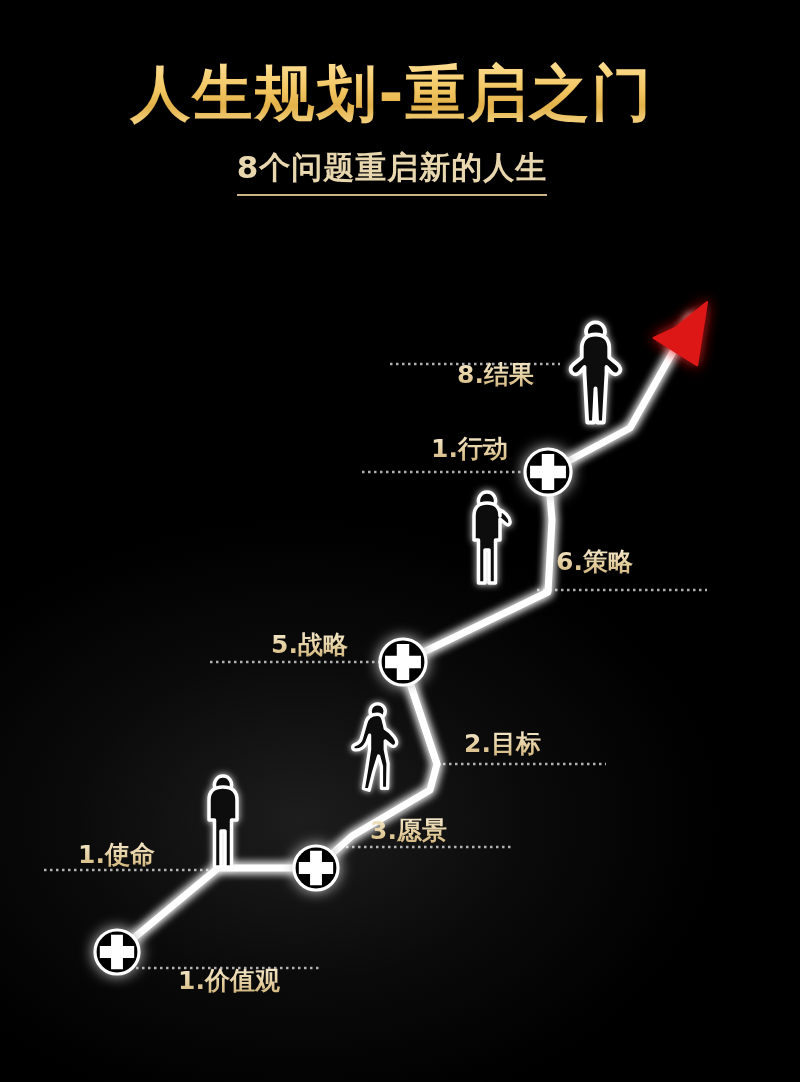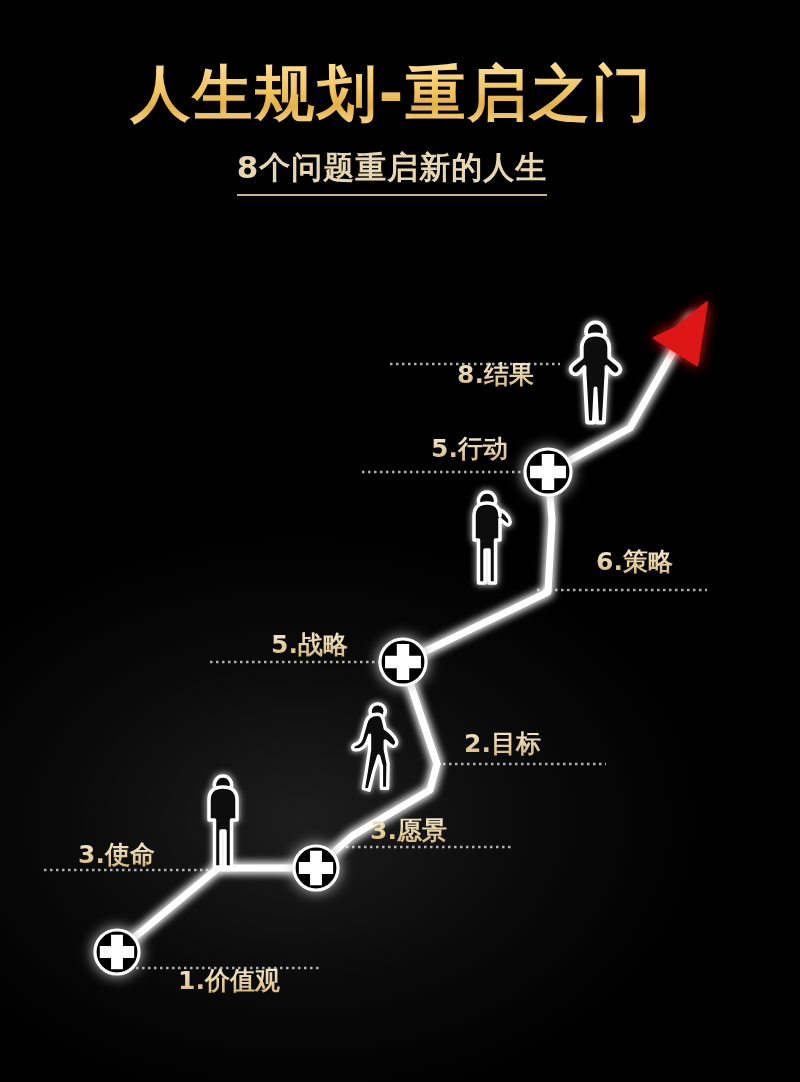--- a/index.html
+++ b/index.html
@@ -176,23 +176,23 @@
           </g>
           <g transform="translate(568,318) scale(0.55)" filter="url(#softglow)">
             <path d="M50,8 a17,17 0 1,0 0.01,0 Z" fill="#0a0a0a" stroke="#ffffff" stroke-width="7" stroke-linejoin="round"></path>
             <path d="M50,30 C32,30 25,41 25,55 L25,72 L10,84 C4,89 3,96 8,100 C12,104 18,103 21,99 L30,89 L30,100 L35,190 L47,190 L50,128 L53,190 L65,190 L70,100 L70,89 L79,99 C82,103 88,104 92,100 C97,96 96,89 90,84 L75,72 L75,55 C75,41 68,30 50,30 Z" fill="#0a0a0a" stroke="#ffffff" stroke-width="7" stroke-linejoin="round"></path>
           </g>
         </g>
     </svg>
 
     <div id="labels">
         <div class="step-label" style="left: 178px; top: 964px;">1.价值观</div>
-        <div class="step-label" style="left: 78px; top: 838px;">3.使命</div>
+        <div class="step-label" style="left: 78px; top: 838px;">1.使命</div>
         <div class="step-label" style="left: 370px; top: 814px;">3.愿景</div>
         <div class="step-label" style="left: 464px; top: 727px;">2.目标</div>
         <div class="step-label" style="left: 271px; top: 628px;">5.战略</div>
-        <div class="step-label" style="left: 596px; top: 545px;">6.策略</div>
-        <div class="step-label" style="left: 431px; top: 432px;">5.行动</div>
+        <div class="step-label" style="left: 556px; top: 545px;">6.策略</div>
+        <div class="step-label" style="left: 431px; top: 432px;">1.行动</div>
         <div class="step-label" style="left: 457px; top: 322px; margin-top: 36px;">8.结果</div>
       </div>
 
   </div>
 </div>
 
 </body></html>

